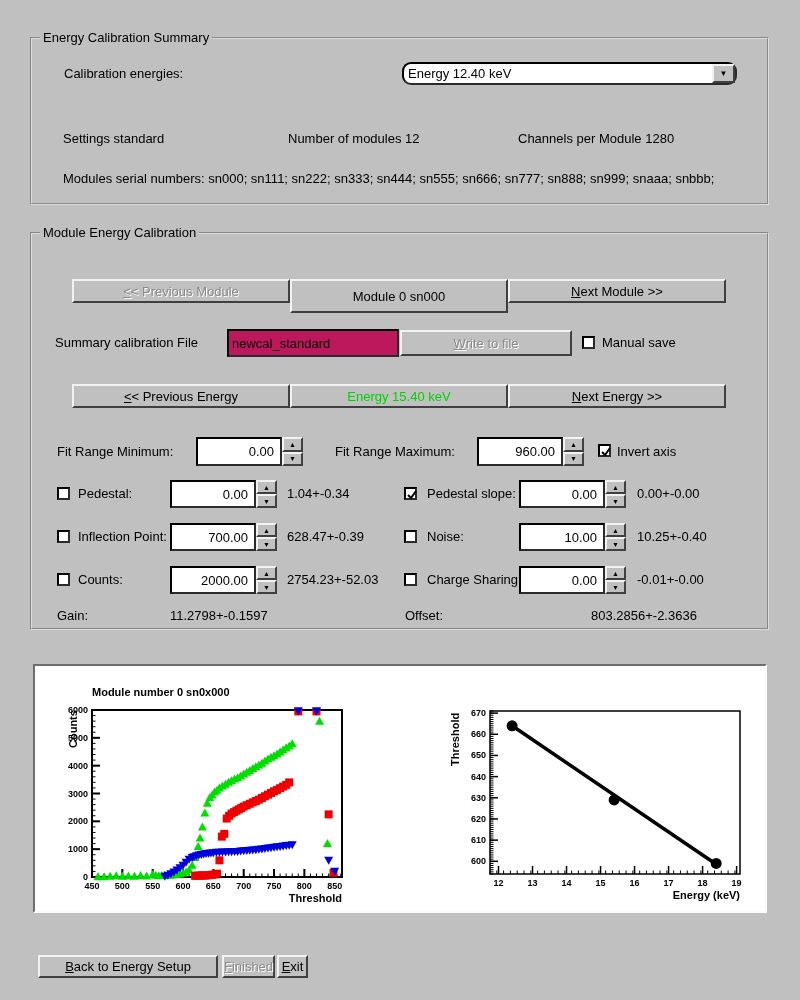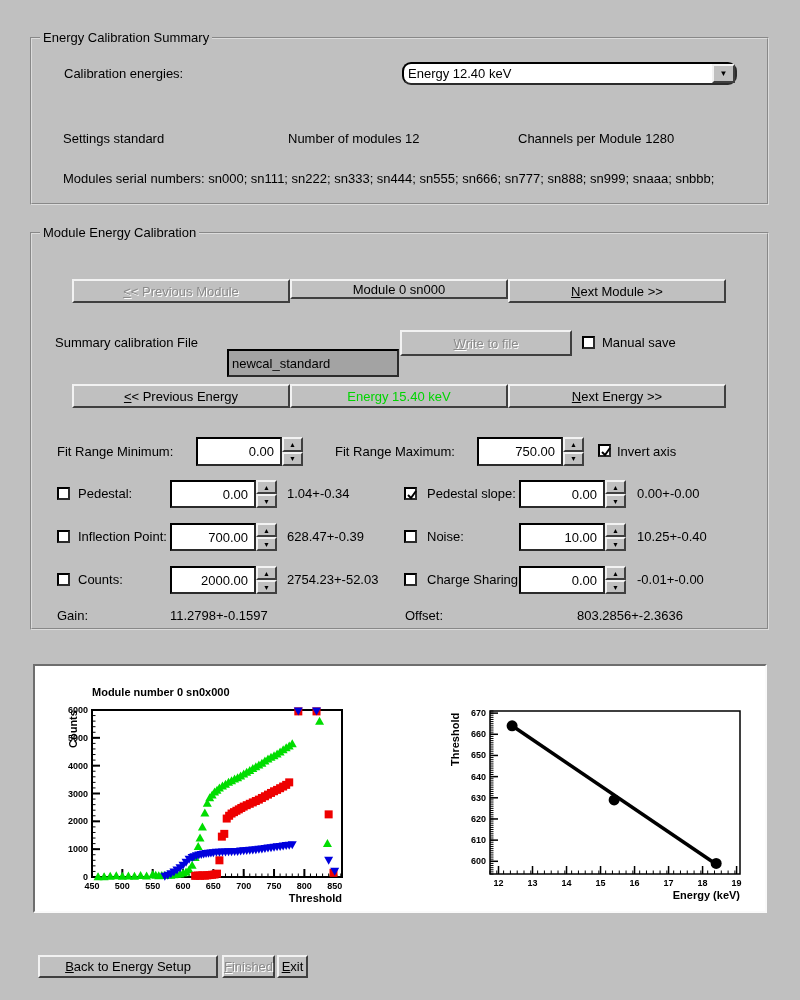--- a/index.html
+++ b/index.html
@@ -9,22 +9,22 @@
   .legend{position:absolute;top:-9px;left:8px;background:#c0c0c0;padding:0 3px;line-height:15px;white-space:nowrap;}
   .lbl{position:absolute;white-space:nowrap;}
   .btn{position:absolute;background:#c0c0c0;border:2px solid;border-color:#f2f2f2 #3f3f3f #3f3f3f #f2f2f2;box-sizing:border-box;
        display:flex;align-items:center;justify-content:center;white-space:nowrap;cursor:default;}
   .btn.disabled{color:#8a8a8a;text-shadow:1px 1px 0 #ffffff;}
   .sunken{background:#ffffff;border:2px solid;border-color:#000 #2b2b2b #2b2b2b #000;box-sizing:border-box;}
   .combo{position:absolute;display:flex;align-items:center;border-radius:9px;}
   .combo .val{flex:1;padding-left:4px;line-height:19px;white-space:nowrap;}
   .combo .arrowbtn{width:19px;align-self:stretch;background:#c0c0c0;border:2px solid;border-color:#f2f2f2 #3f3f3f #3f3f3f #f2f2f2;
        display:flex;align-items:center;justify-content:center;font-size:8px;}
-  input.txt{position:absolute;background:#a3a3a3;border:2px solid;border-color:#000 #2b2b2b #2b2b2b #000;box-sizing:border-box;
-       font-family:"Liberation Sans",sans-serif;font-size:13px;padding:0 3px;margin-top:20px;}
+  input.txt{position:absolute;background:#be185d;border:2px solid;border-color:#000 #2b2b2b #2b2b2b #000;box-sizing:border-box;
+       font-family:"Liberation Sans",sans-serif;font-size:13px;padding:0 3px;}
   .spinfield{position:absolute;background:#fff;border:2px solid;border-color:#000 #2b2b2b #2b2b2b #000;box-sizing:border-box;
        display:flex;align-items:center;justify-content:flex-end;padding-right:6px;}
   .spinbtns{position:absolute;width:21px;display:flex;flex-direction:column;box-sizing:border-box;}
   .spinbtns .sb{flex:1;background:#c0c0c0;border:2px solid;border-color:#f2f2f2 #3f3f3f #3f3f3f #f2f2f2;box-sizing:border-box;
        display:flex;align-items:center;justify-content:center;font-size:7px;line-height:7px;}
   .checkbox{position:absolute;width:13px;height:13px;background:#fff;border:2px solid;border-color:#000 #2b2b2b #2b2b2b #000;box-sizing:border-box;}
   .checkbox svg{display:none;position:absolute;left:0;top:0;}
   .checkbox.checked svg{display:block;}
   .plotpanel{position:absolute;background:#ffffff;border:2px solid;border-color:#6e6e6e #fafafa #fafafa #6e6e6e;box-sizing:border-box;}
   svg{position:absolute;}
@@ -46,21 +46,21 @@
   <div class="lbl" style="left:63px;top:131px;">Settings standard</div>
   <div class="lbl" style="left:288px;top:131px;">Number of modules 12</div>
   <div class="lbl" style="left:518px;top:131px;">Channels per Module 1280</div>
   <div class="lbl" style="left:63px;top:171px;">Modules serial numbers: sn000; sn111; sn222; sn333; sn444; sn555; sn666; sn777; sn888; sn999; snaaa; snbbb;</div>
 
   <div class="groupbox" style="left:30px;top:232px;width:735px;height:394px;">
     <span class="legend">Module Energy Calibration</span>
   </div>
 
   <div class="btn disabled" style="left:72px;top:279px;width:218px;height:24px;"><u>&lt;</u>&lt; Previous Module</div>
-  <div class="btn" style="left:290px;top:279px;width:218px;height:20px;">Module 0 sn000</div>
+  <div class="btn" style="left:290px;top:279px;width:218px;height:34px;">Module 0 sn000</div>
   <div class="btn" style="left:508px;top:279px;width:218px;height:24px;"><u>N</u>ext Module &gt;&gt;</div>
 
   <div class="lbl" style="left:55px;top:329px;line-height:28px;">Summary calibration File</div>
   <input class="txt" style="left: 227px; top: 329px; width: 172px; height: 28px;" value="newcal_standard">
   <div class="btn disabled" style="left:400px;top:330px;width:172px;height:26px;"><u>W</u>rite to file</div>
   <span class="checkbox" style="left:582px;top:336px;">
     
   </span>
   <div class="lbl" style="left:602px;top:329px;line-height:28px;">Manual save</div>
 
@@ -71,21 +71,21 @@
   <div class="lbl" style="left:57px;top:437px;line-height:29px;">Fit Range Minimum:</div>
   <div class="spinfield" style="left:196px;top:437px;width:86px;height:29px;">
       <span>0.00</span>
     </div>
   <div class="spinbtns" style="left:282px;top:437px;height:29px;">
       <span class="sb">▲</span>
       <span class="sb">▼</span>
     </div>
   <div class="lbl" style="left:335px;top:437px;line-height:29px;">Fit Range Maximum:</div>
   <div class="spinfield" style="left:477px;top:437px;width:86px;height:29px;">
-      <span>750.00</span>
+      <span>960.00</span>
     </div>
   <div class="spinbtns" style="left:563px;top:437px;height:29px;">
       <span class="sb">▲</span>
       <span class="sb">▼</span>
     </div>
   <span class="checkbox checked" style="left:598px;top:444px;">
     <svg width="13" height="13">
         <polyline points="2,6 5,9 10,2" fill="none" stroke="#000" stroke-width="2"></polyline>
       </svg>
   </span>
@@ -157,21 +157,21 @@
     </div>
   <div class="spinbtns" style="left:605px;top:566px;height:28px;">
       <span class="sb">▲</span>
       <span class="sb">▼</span>
     </div>
   <div class="lbl" style="left:637px;top:566px;line-height:28px;">-0.01+-0.00</div>
 
   <div class="lbl" style="left:57px;top:608px;">Gain:</div>
   <div class="lbl" style="left:170px;top:608px;">11.2798+-0.1597</div>
   <div class="lbl" style="left:405px;top:608px;">Offset:</div>
-  <div class="lbl" style="left:577px;top:608px;">803.2856+-2.3636</div>
+  <div class="lbl" style="left:591px;top:608px;">803.2856+-2.3636</div>
 
   <div class="plotpanel" style="left:33px;top:664px;width:734px;height:249px;">
     <svg id="plot-left" style="left:2px;top:2px;" width="368" height="243">
         <line x1="55" y1="209" x2="55" y2="205.5" stroke="#000" stroke-width="1"></line>
         <line x1="61.067961165048544" y1="209" x2="61.067961165048544" y2="205.5" stroke="#000" stroke-width="1"></line>
         <line x1="67.13592233009709" y1="209" x2="67.13592233009709" y2="205.5" stroke="#000" stroke-width="1"></line>
         <line x1="73.20388349514563" y1="209" x2="73.20388349514563" y2="205.5" stroke="#000" stroke-width="1"></line>
         <line x1="79.27184466019418" y1="209" x2="79.27184466019418" y2="205.5" stroke="#000" stroke-width="1"></line>
         <line x1="85.33980582524272" y1="209" x2="85.33980582524272" y2="205.5" stroke="#000" stroke-width="1"></line>
         <line x1="91.40776699029126" y1="209" x2="91.40776699029126" y2="205.5" stroke="#000" stroke-width="1"></line>

